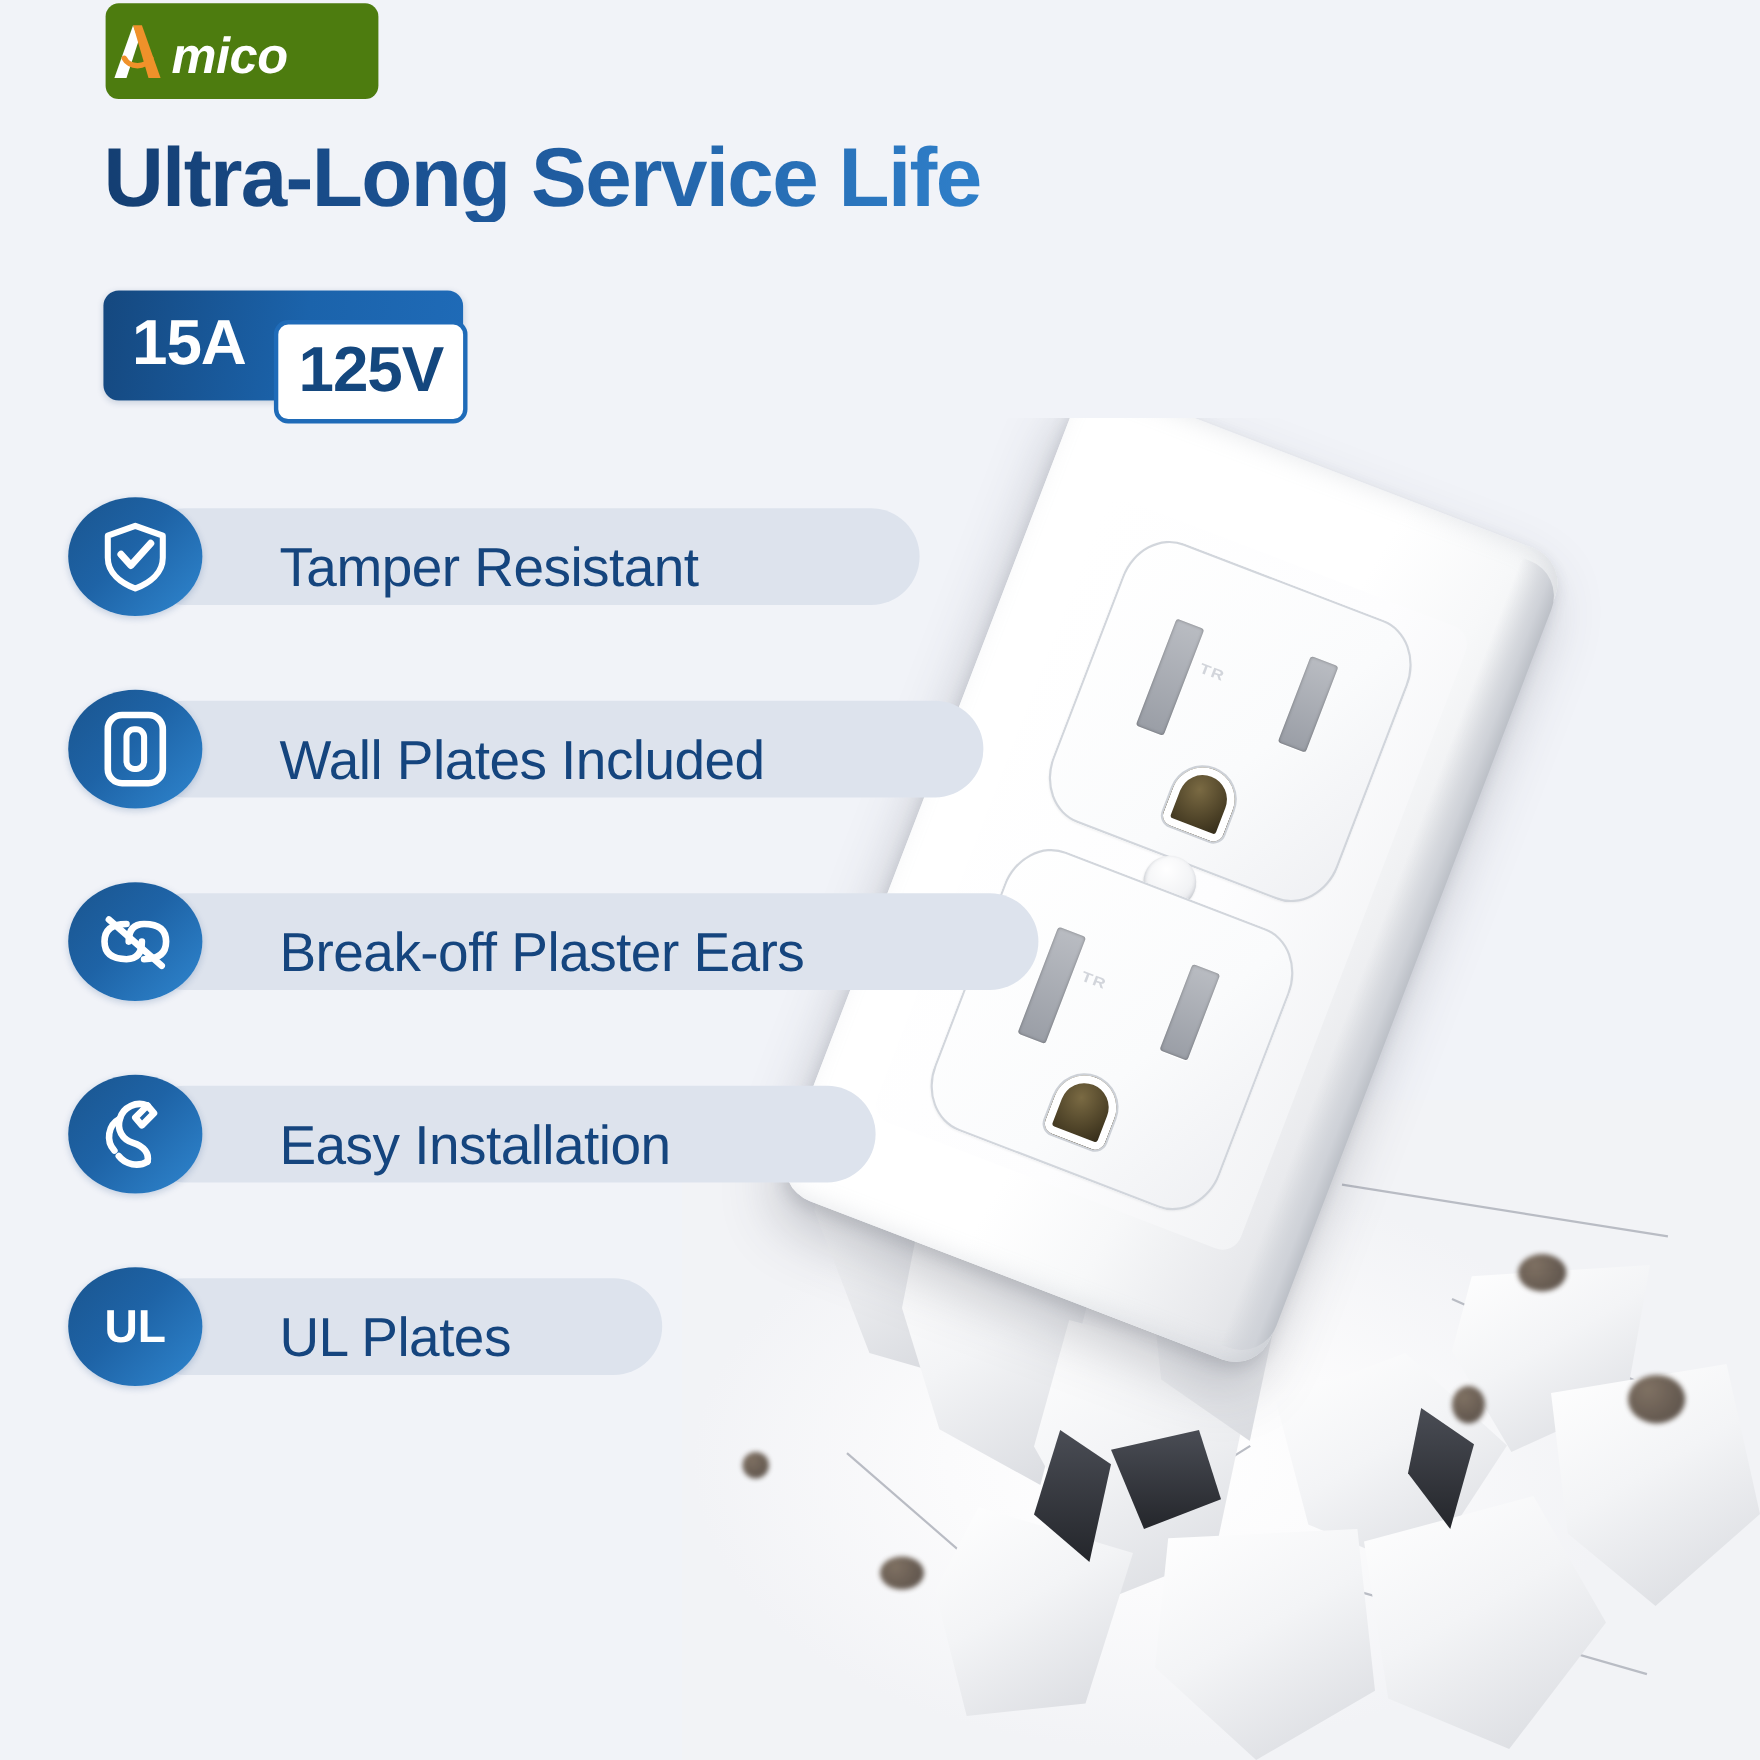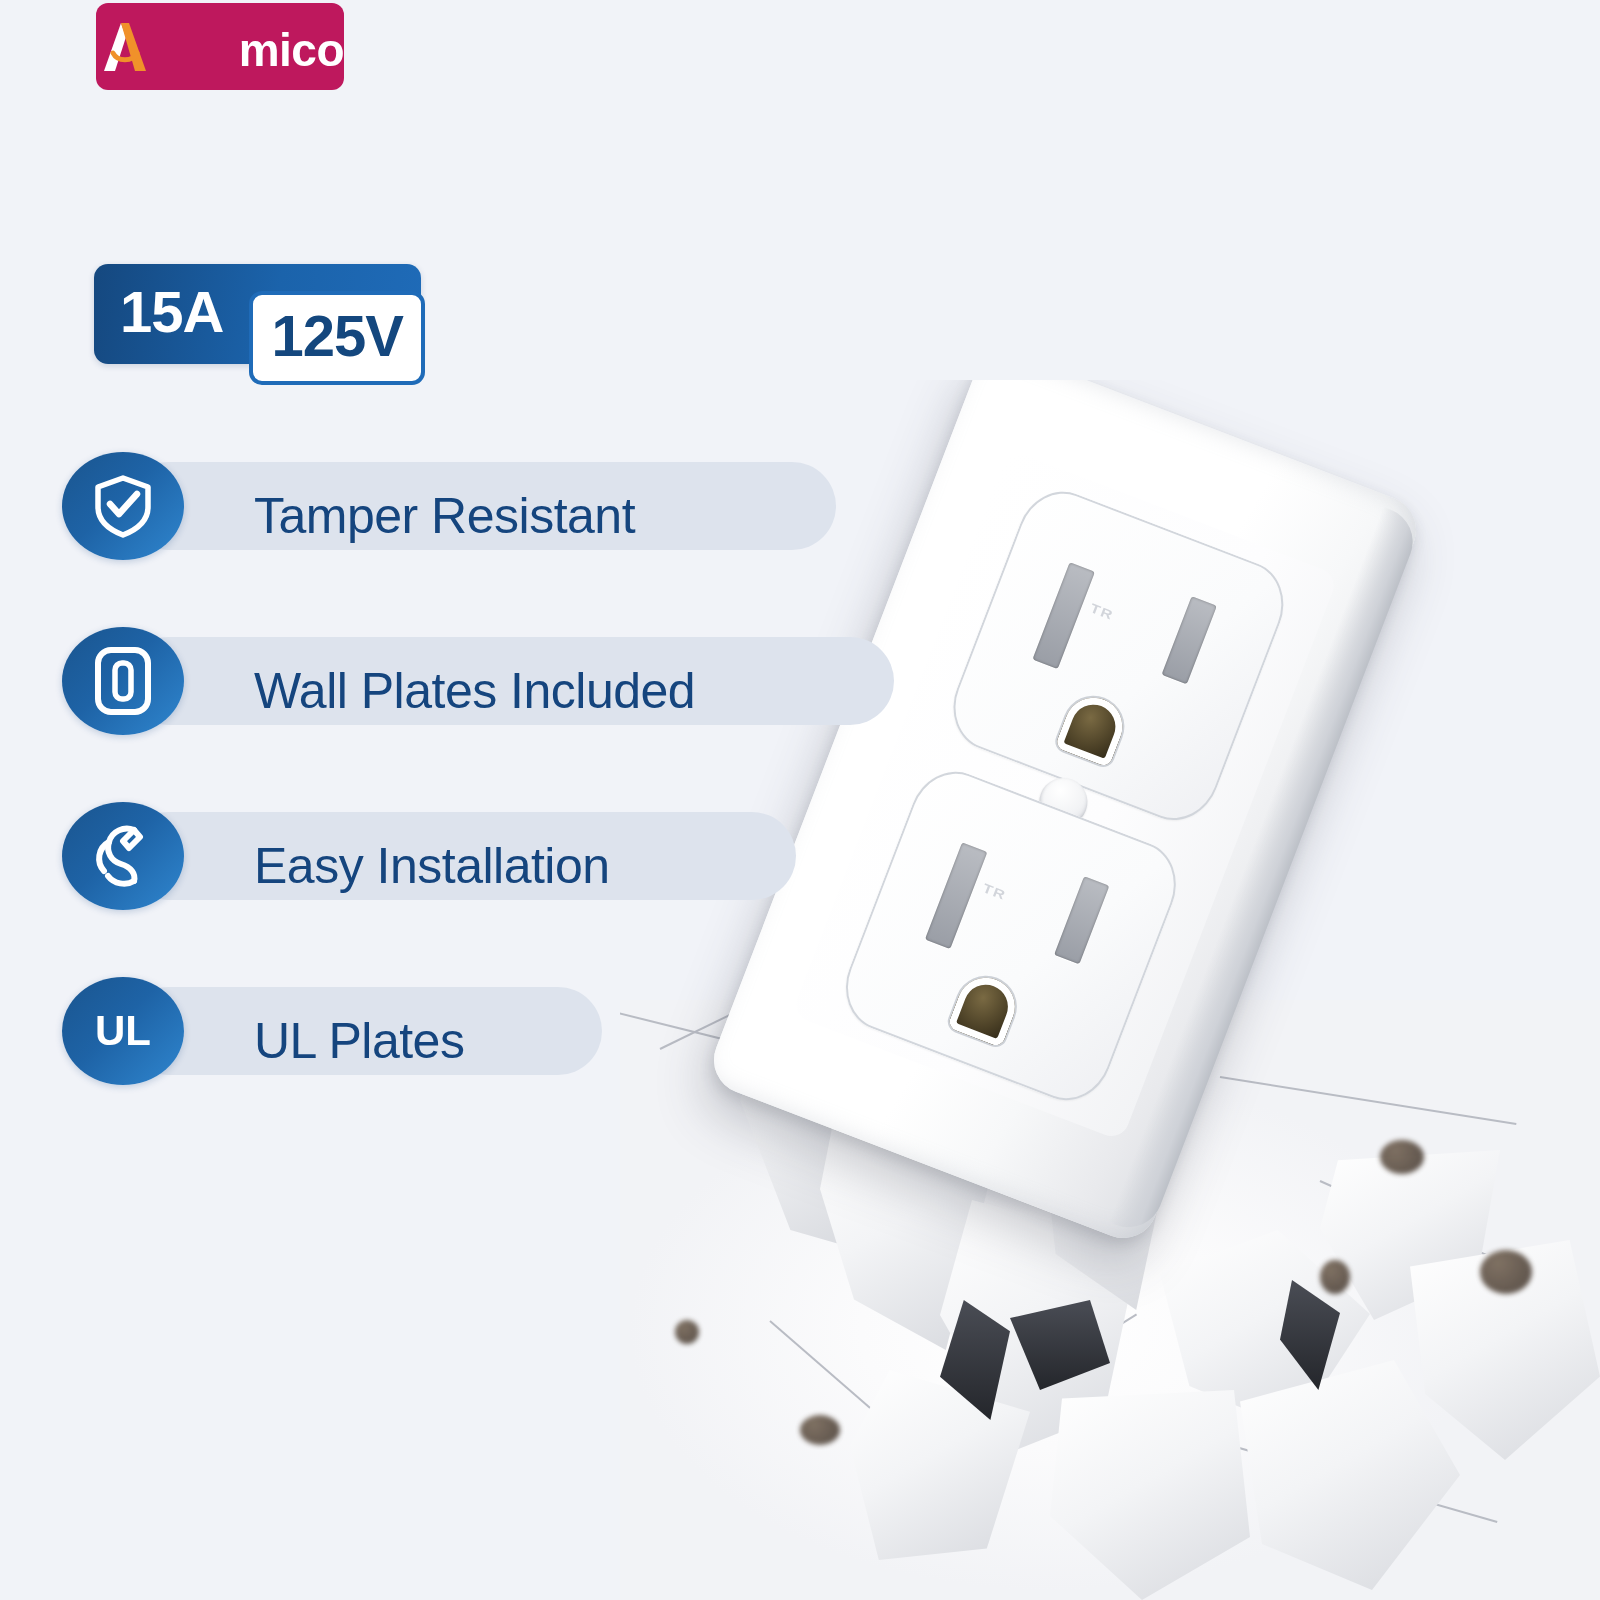--- a/index.html
+++ b/index.html
@@ -157,25 +157,26 @@
   }
 
   
   .logo-box {
     position: absolute;
     left: 96px;
     top: 3px;
     width: 248px;
     height: 87px;
     border-radius: 12px;
-    background: #be185d;
-    display: flex;
-    align-items: center;
-    justify-content: space-between;
+    background: #4d7c0f;
+    display: flex;
+    align-items: center;
+    justify-content: flex-start;
     gap: 2px;
+    font-style: italic;
   }
   .logo-a { display: block; }
   .logo-word {
     color: #ffffff;
     font-size: 46px;
     font-weight: bold;
     letter-spacing: -0.5px;
     line-height: 1;
     font-family: "Liberation Sans", sans-serif;
     position: relative;
@@ -371,20 +372,21 @@
     <span>
       <svg class="logo-a" width="58" height="56" viewBox="0 0 58 56" aria-hidden="true">
         <path d="M25 4 L8 52 L19 52 L30 18 Z" fill="#ffffff"></path>
         <path d="M25 4 L33 4 L50 52 L39 52 Z" fill="#f0912a"></path>
         <path d="M17 34 a13 11 0 0 0 24 0" fill="none" stroke="#f0912a" stroke-width="5" stroke-linecap="round"></path>
       </svg>
     </span>
     <span class="logo-word">mico</span>
   </div>
 
+  <div class="headline">Ultra-Long Service Life</div>
 
   <div class="spec-badge">
     <span class="spec-amp">15A</span>
     <span class="spec-volt">125V</span>
   </div>
 
   <div class="features">
 
     <div class="feature-row">
       <div class="feature-pill" style="width:712px;">
@@ -403,20 +405,32 @@
         <span class="feature-label">Wall Plates Included</span>
       </div>
       <div class="feature-icon">
         <svg width="58" height="70" viewBox="0 0 58 70" aria-hidden="true">
           <rect x="4" y="4" width="50" height="62" rx="13" fill="none" stroke="#ffffff" stroke-width="6"></rect>
           <rect x="21" y="17" width="16" height="36" rx="7" fill="none" stroke="#ffffff" stroke-width="5.5"></rect>
         </svg>
       </div>
     </div>
 
+    <div class="feature-row">
+      <div class="feature-pill" style="width:820px;">
+        <span class="feature-label">Break-off Plaster Ears</span>
+      </div>
+      <div class="feature-icon">
+        <svg width="68" height="64" viewBox="0 0 68 64" aria-hidden="true">
+          <path d="M26 16 C12 16 6 22 6 32 C6 42 12 48 26 48 C36 48 40 42 40 32" fill="none" stroke="#ffffff" stroke-width="6" stroke-linecap="round"></path>
+          <path d="M42 48 C56 48 62 42 62 32 C62 22 56 16 42 16 C32 16 28 22 28 32" fill="none" stroke="#ffffff" stroke-width="6" stroke-linecap="round"></path>
+          <line x1="10" y1="12" x2="58" y2="54" stroke="#ffffff" stroke-width="6" stroke-linecap="round"></line>
+        </svg>
+      </div>
+    </div>
 
     <div class="feature-row">
       <div class="feature-pill" style="width:672px;">
         <span class="feature-label">Easy Installation</span>
       </div>
       <div class="feature-icon">
         <svg width="66" height="68" viewBox="0 0 66 68" aria-hidden="true">
           <path d="M44 8 C34 4 22 9 19 20 C16 30 21 39 31 42 C41 45 46 52 44 59" fill="none" stroke="#ffffff" stroke-width="6" stroke-linecap="round"></path>
           <path d="M44 8 L33 19 L39 26 L50 15 Z" fill="none" stroke="#ffffff" stroke-width="6" stroke-linejoin="round"></path>
           <path d="M44 59 C36 64 24 62 18 54" fill="none" stroke="#ffffff" stroke-width="6" stroke-linecap="round"></path>

